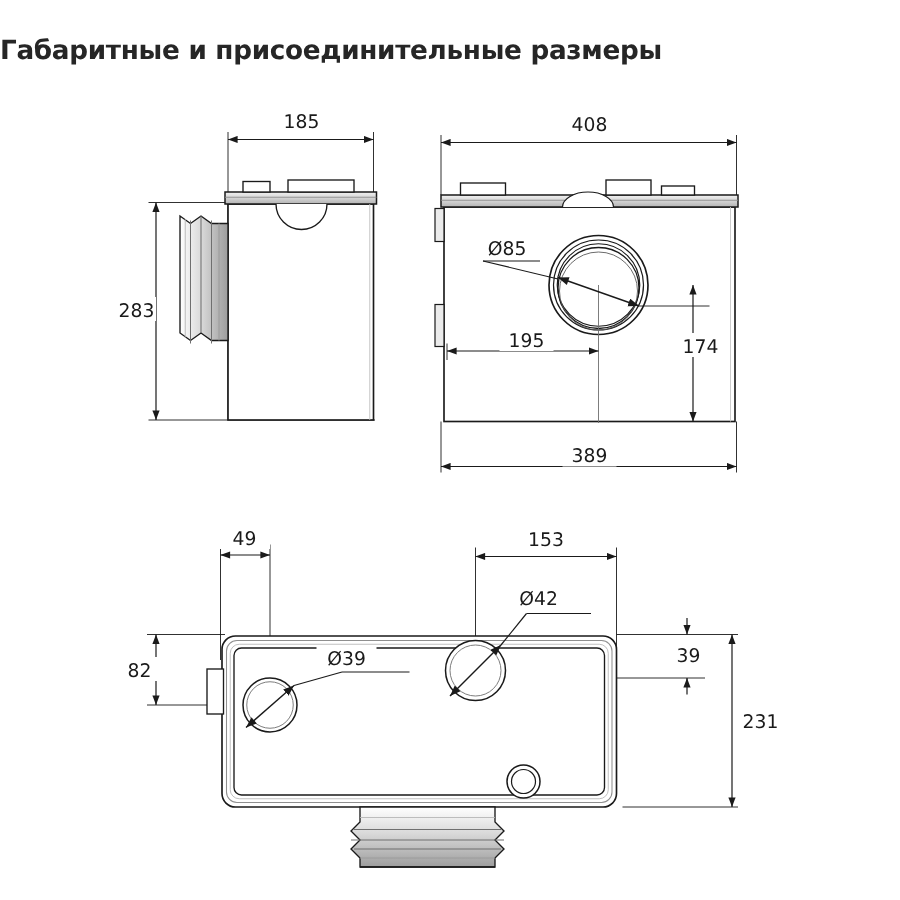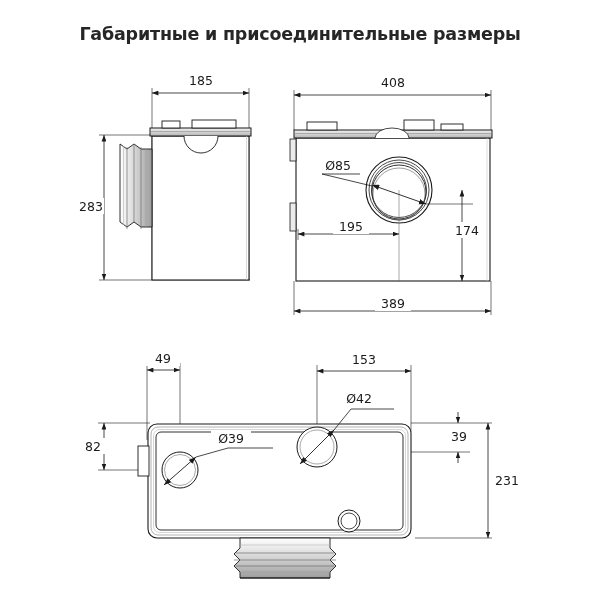--- a/index.html
+++ b/index.html
@@ -7,21 +7,20 @@
     width:600px;height:600px;
     font-family:"DejaVu Sans", sans-serif;
     color:#1a1a1a;
     overflow:hidden;
     position:relative;
   }
   #root{position:relative;width:600px;height:600px;}
   .title{
     position:absolute;
     left:0;top:24px;width:600px;
-    text-align:center;
     font-family:"DejaVu Sans", sans-serif;
     font-weight:bold;
     font-size:17.5px;
     letter-spacing:-0.2px;
     color:#262626;
   }
   svg{position:absolute;left:0;top:0;width:600px;height:600px;}
   text{
     font-family:"DejaVu Sans", sans-serif;
     font-size:12.5px;

